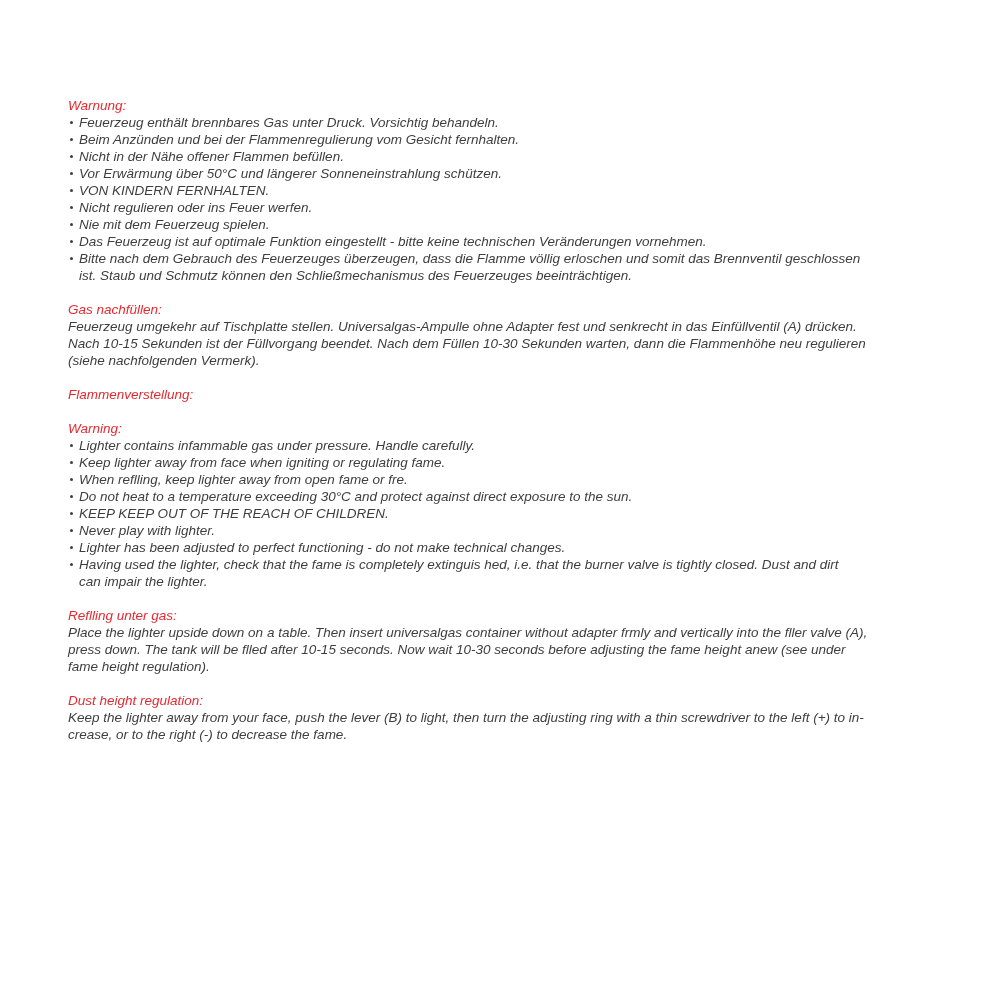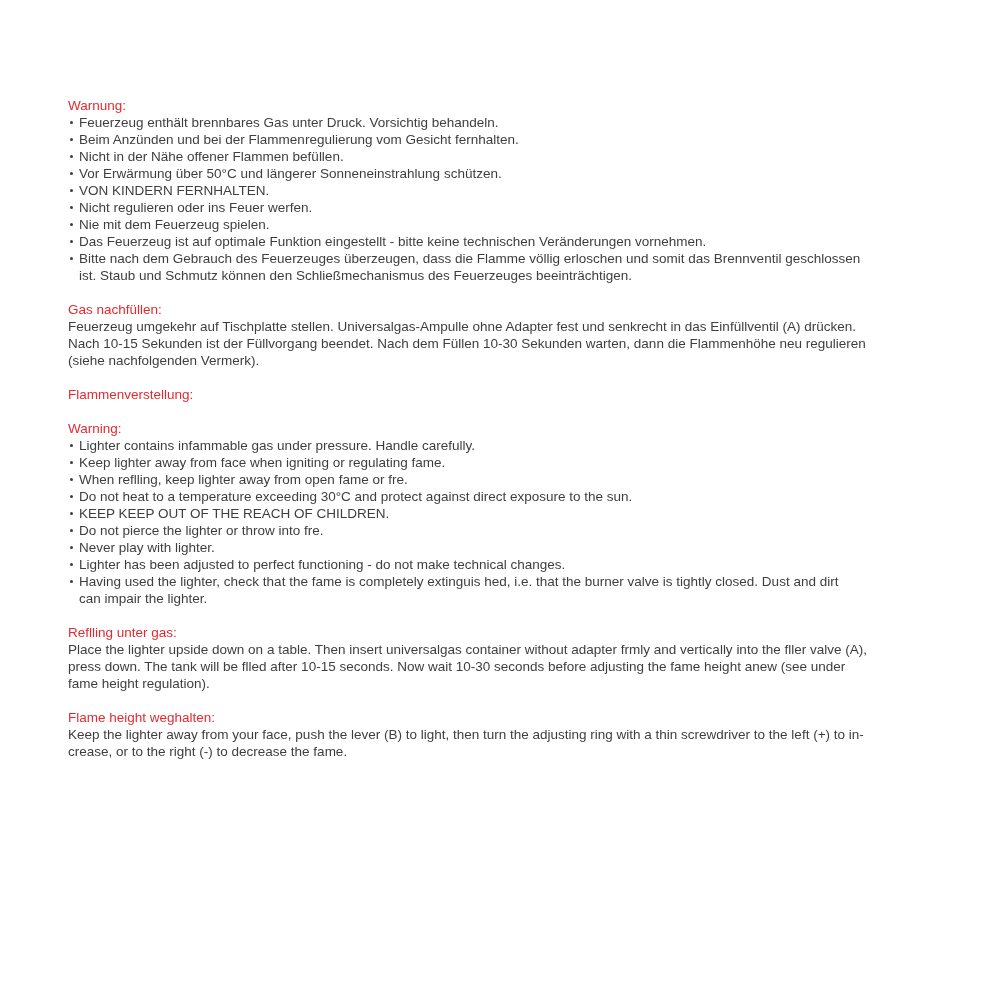--- a/index.html
+++ b/index.html
@@ -18,20 +18,21 @@
     -webkit-font-smoothing: antialiased;
   }
   .doc {
     position: absolute;
     left: 68px;
     top: 97px;
     width: 900px;
   }
   .section {
     margin: 0 0 17px 0;
+    font-style: italic;
   }
   .section-heading {
     margin: 0;
     font-size: 13.5px;
     line-height: 17px;
     font-weight: 400;
     color: var(--heading-color, #e42a30);
   }
   .bullet-list {
     margin: 0;
@@ -92,34 +93,33 @@
   </div>
 
   <div class="section">
     <h2 class="section-heading">Warning:</h2>
     <ul class="bullet-list">
       <li class="bullet-item">Lighter contains infammable gas under pressure. Handle carefully.</li>
       <li class="bullet-item">Keep lighter away from face when igniting or regulating fame.</li>
       <li class="bullet-item">When reflling, keep lighter away from open fame or fre.</li>
       <li class="bullet-item">Do not heat to a temperature exceeding 30°C and protect against direct exposure to the sun.</li>
       <li class="bullet-item">KEEP KEEP OUT OF THE REACH OF CHILDREN.</li>
-      <li class="bullet-item">Do not pierce the lighter or throw into fre.</li>
       <li class="bullet-item">Never play with lighter.</li>
       <li class="bullet-item">Lighter has been adjusted to perfect functioning - do not make technical changes.</li>
       <li class="bullet-item">Having used the lighter, check that the fame is completely extinguis hed, i.e. that the burner valve is tightly closed. Dust and dirt
 can impair the lighter.</li>
     </ul>
   </div>
 
   <div class="section">
     <h2 class="section-heading">Reflling unter gas:</h2>
     <p class="section-text">Place the lighter upside down on a table. Then insert universalgas container without adapter frmly and vertically into the fller valve (A),
 press down. The tank will be flled after 10-15 seconds. Now wait 10-30 seconds before adjusting the fame height anew (see under
 fame height regulation).</p>
   </div>
 
   <div class="section">
-    <h2 class="section-heading">Flame height weghalten:</h2>
+    <h2 class="section-heading">Dust height regulation:</h2>
     <p class="section-text">Keep the lighter away from your face, push the lever (B) to light, then turn the adjusting ring with a thin screwdriver to the left (+) to in-
 crease, or to the right (-) to decrease the fame.</p>
   </div>
 
 </div>
 
 </body></html>

